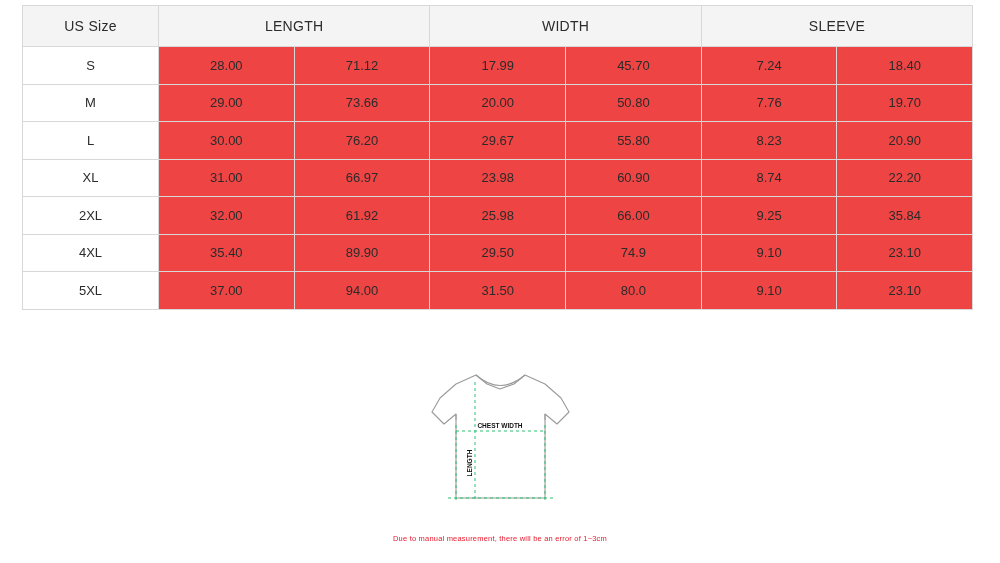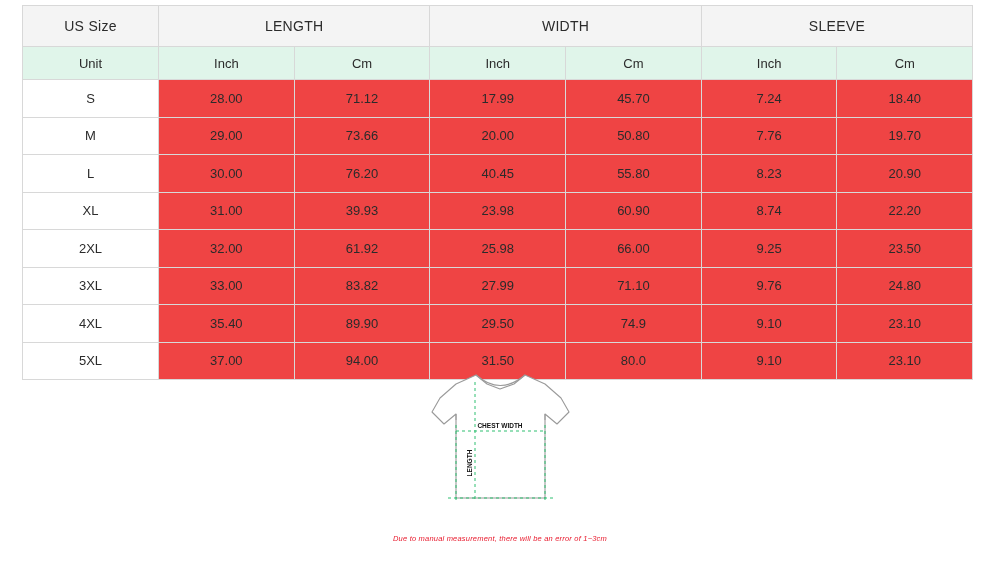--- a/index.html
+++ b/index.html
@@ -75,21 +75,20 @@
   }
   .note {
     position: absolute;
     left: 0;
     top: 166px;
     width: 1000px;
     text-align: center;
     color: #e8192c;
     font-size: 7.5px;
     letter-spacing: .2px;
-    font-style: italic;
   }
   svg.tee { display: block; }
 </style>
 </head>
 <body>
 
 <div class="page">
 
   <div class="table-wrap">
     <table class="size-chart">
@@ -102,29 +101,20 @@
         <col class="col-val">
           <col class="col-val">
       </colgroup>
       <thead>
         <tr class="group-head">
           <th>US Size</th>
           <th colspan="2">LENGTH</th>
           <th colspan="2">WIDTH</th>
           <th colspan="2">SLEEVE</th>
         </tr>
-        <tr class="unit-head">
-          <th>Unit</th>
-          <th>Inch</th>
-          <th>Cm</th>
-          <th>Inch</th>
-          <th>Cm</th>
-          <th>Inch</th>
-          <th>Cm</th>
-        </tr>
       </thead>
       <tbody>
         <tr>
           <td class="size-col">S</td>
           <td>28.00</td>
           <td>71.12</td>
           <td>17.99</td>
           <td>45.70</td>
           <td>7.24</td>
           <td>18.40</td>
@@ -135,51 +125,42 @@
           <td>73.66</td>
           <td>20.00</td>
           <td>50.80</td>
           <td>7.76</td>
           <td>19.70</td>
         </tr>
         <tr>
           <td class="size-col">L</td>
           <td>30.00</td>
           <td>76.20</td>
-          <td>40.45</td>
+          <td>29.67</td>
           <td>55.80</td>
           <td>8.23</td>
           <td>20.90</td>
         </tr>
         <tr>
           <td class="size-col">XL</td>
           <td>31.00</td>
-          <td>39.93</td>
+          <td>66.97</td>
           <td>23.98</td>
           <td>60.90</td>
           <td>8.74</td>
           <td>22.20</td>
         </tr>
         <tr>
           <td class="size-col">2XL</td>
           <td>32.00</td>
           <td>61.92</td>
           <td>25.98</td>
           <td>66.00</td>
           <td>9.25</td>
-          <td>23.50</td>
-        </tr>
-        <tr>
-          <td class="size-col">3XL</td>
-          <td>33.00</td>
-          <td>83.82</td>
-          <td>27.99</td>
-          <td>71.10</td>
-          <td>9.76</td>
-          <td>24.80</td>
+          <td>35.84</td>
         </tr>
         <tr>
           <td class="size-col">4XL</td>
           <td>35.40</td>
           <td>89.90</td>
           <td>29.50</td>
           <td>74.9</td>
           <td>9.10</td>
           <td>23.10</td>
         </tr>

